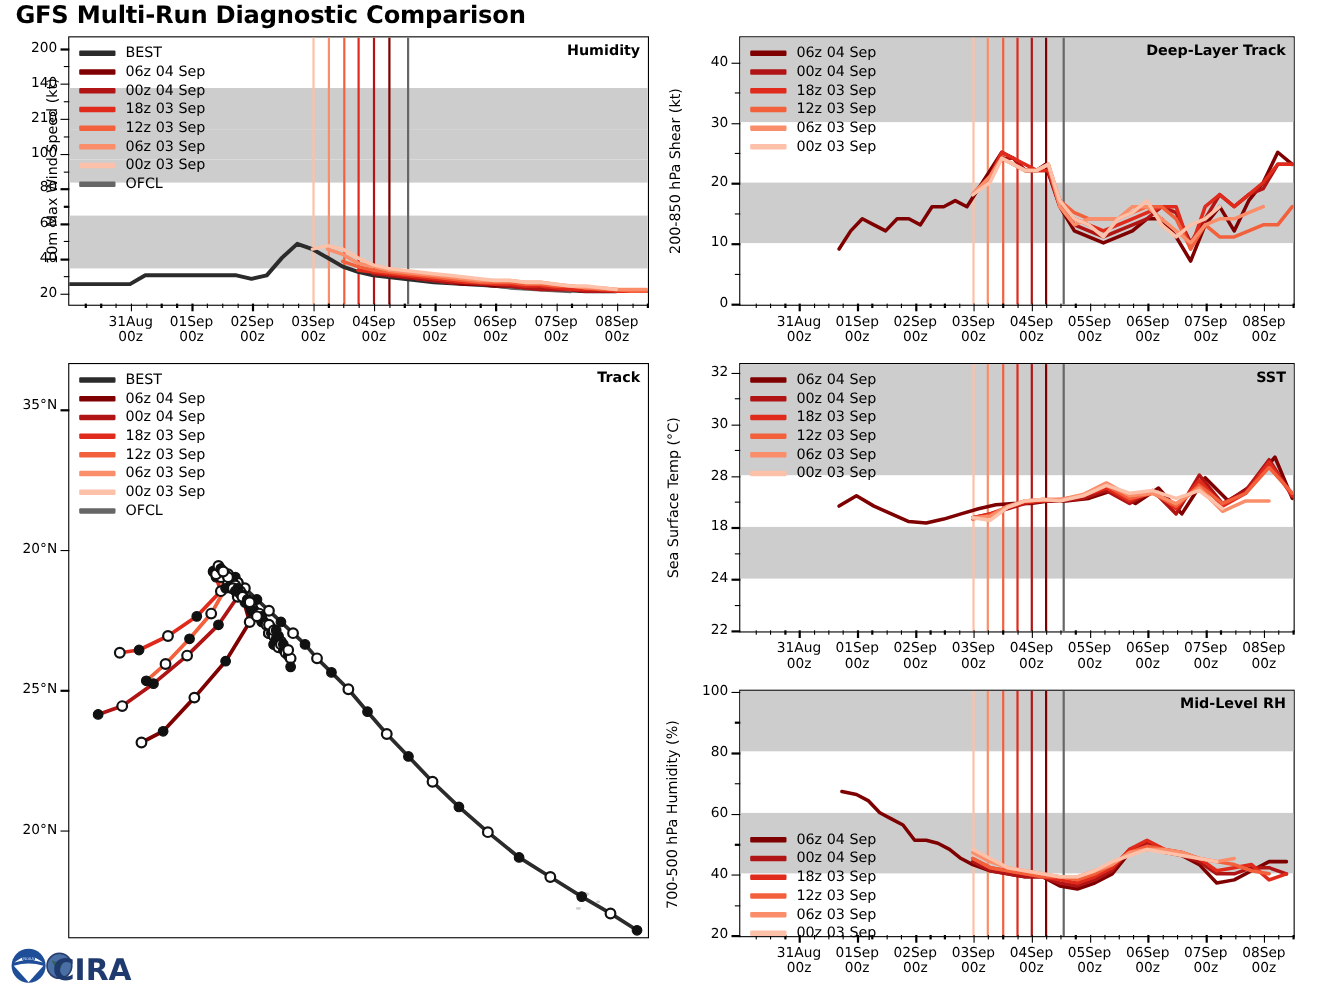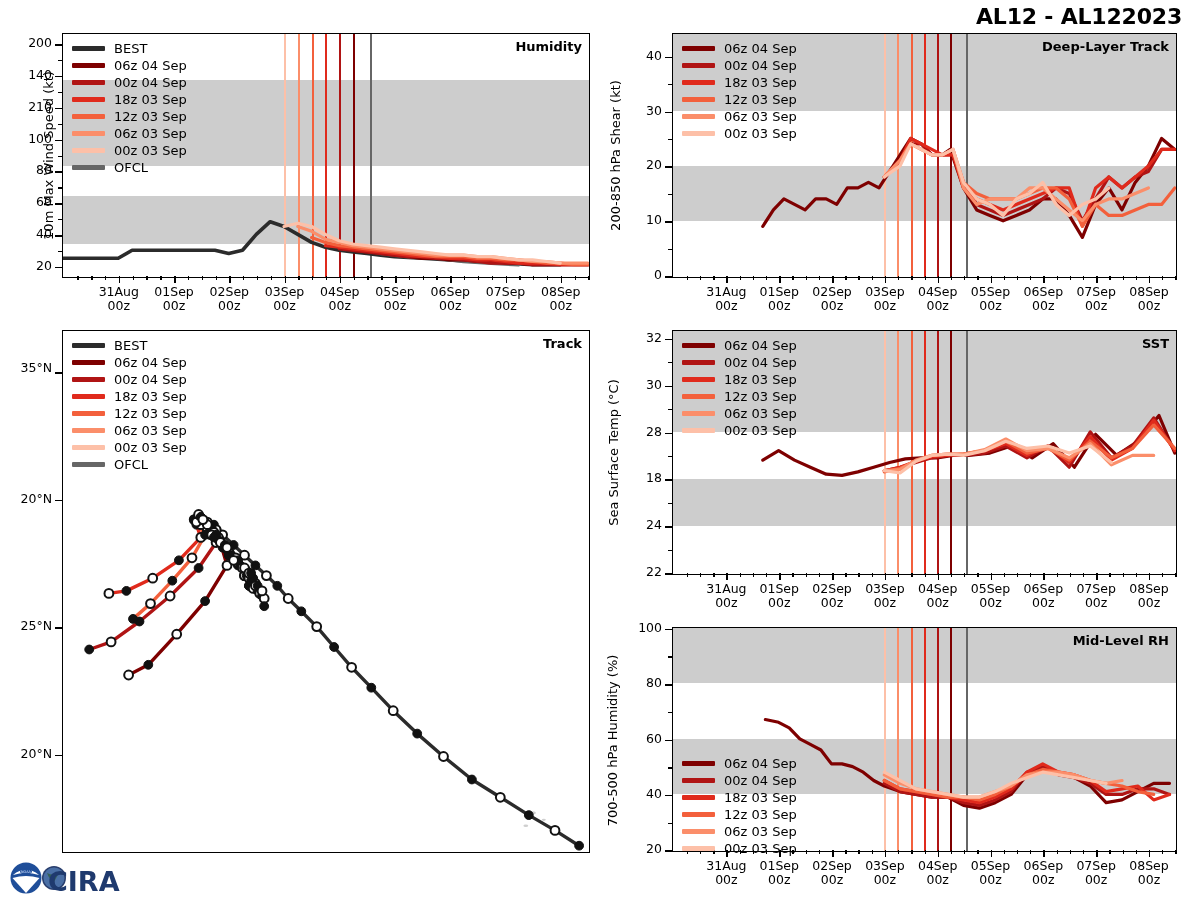--- a/index.html
+++ b/index.html
@@ -36,21 +36,21 @@
   svg{display:block;overflow:visible;}
 
   
   #logo{position:absolute;left:8px;top:862px;width:150px;height:36px;}
 </style>
 </head>
 <body>
 
 <div class="page">
 
-  <div class="hdr" id="title-storm">AL12 - AL122023</div>
+  <div class="hdr" id="title-main">GFS Multi-Run Diagnostic Comparison</div>
 
   <div class="panel" id="p-intensity" style="left:62px;top:33px;width:528px;height:245px;">
     <div class="plotarea" id="pa-intensity">
         <div class="band" style="top:162.2605263157895px;height:47.7236842105263px;"></div>
         <div class="band" style="top:111.35526315789474px;height:20.68026315789473px;"></div>
         <div class="band" style="top:84.31184210526317px;height:27.043421052631572px;"></div>
         <div class="band" style="top:46.132894736842104px;height:38.17894736842106px;"></div>
         <div class="vline" style="left:220.96842105263156px;background:#fdc0a8;"></div>
         <div class="vline" style="left:234.77894736842103px;background:#fb8e6a;"></div>
         <div class="vline" style="left:248.5894736842105px;background:#f3603c;"></div>

